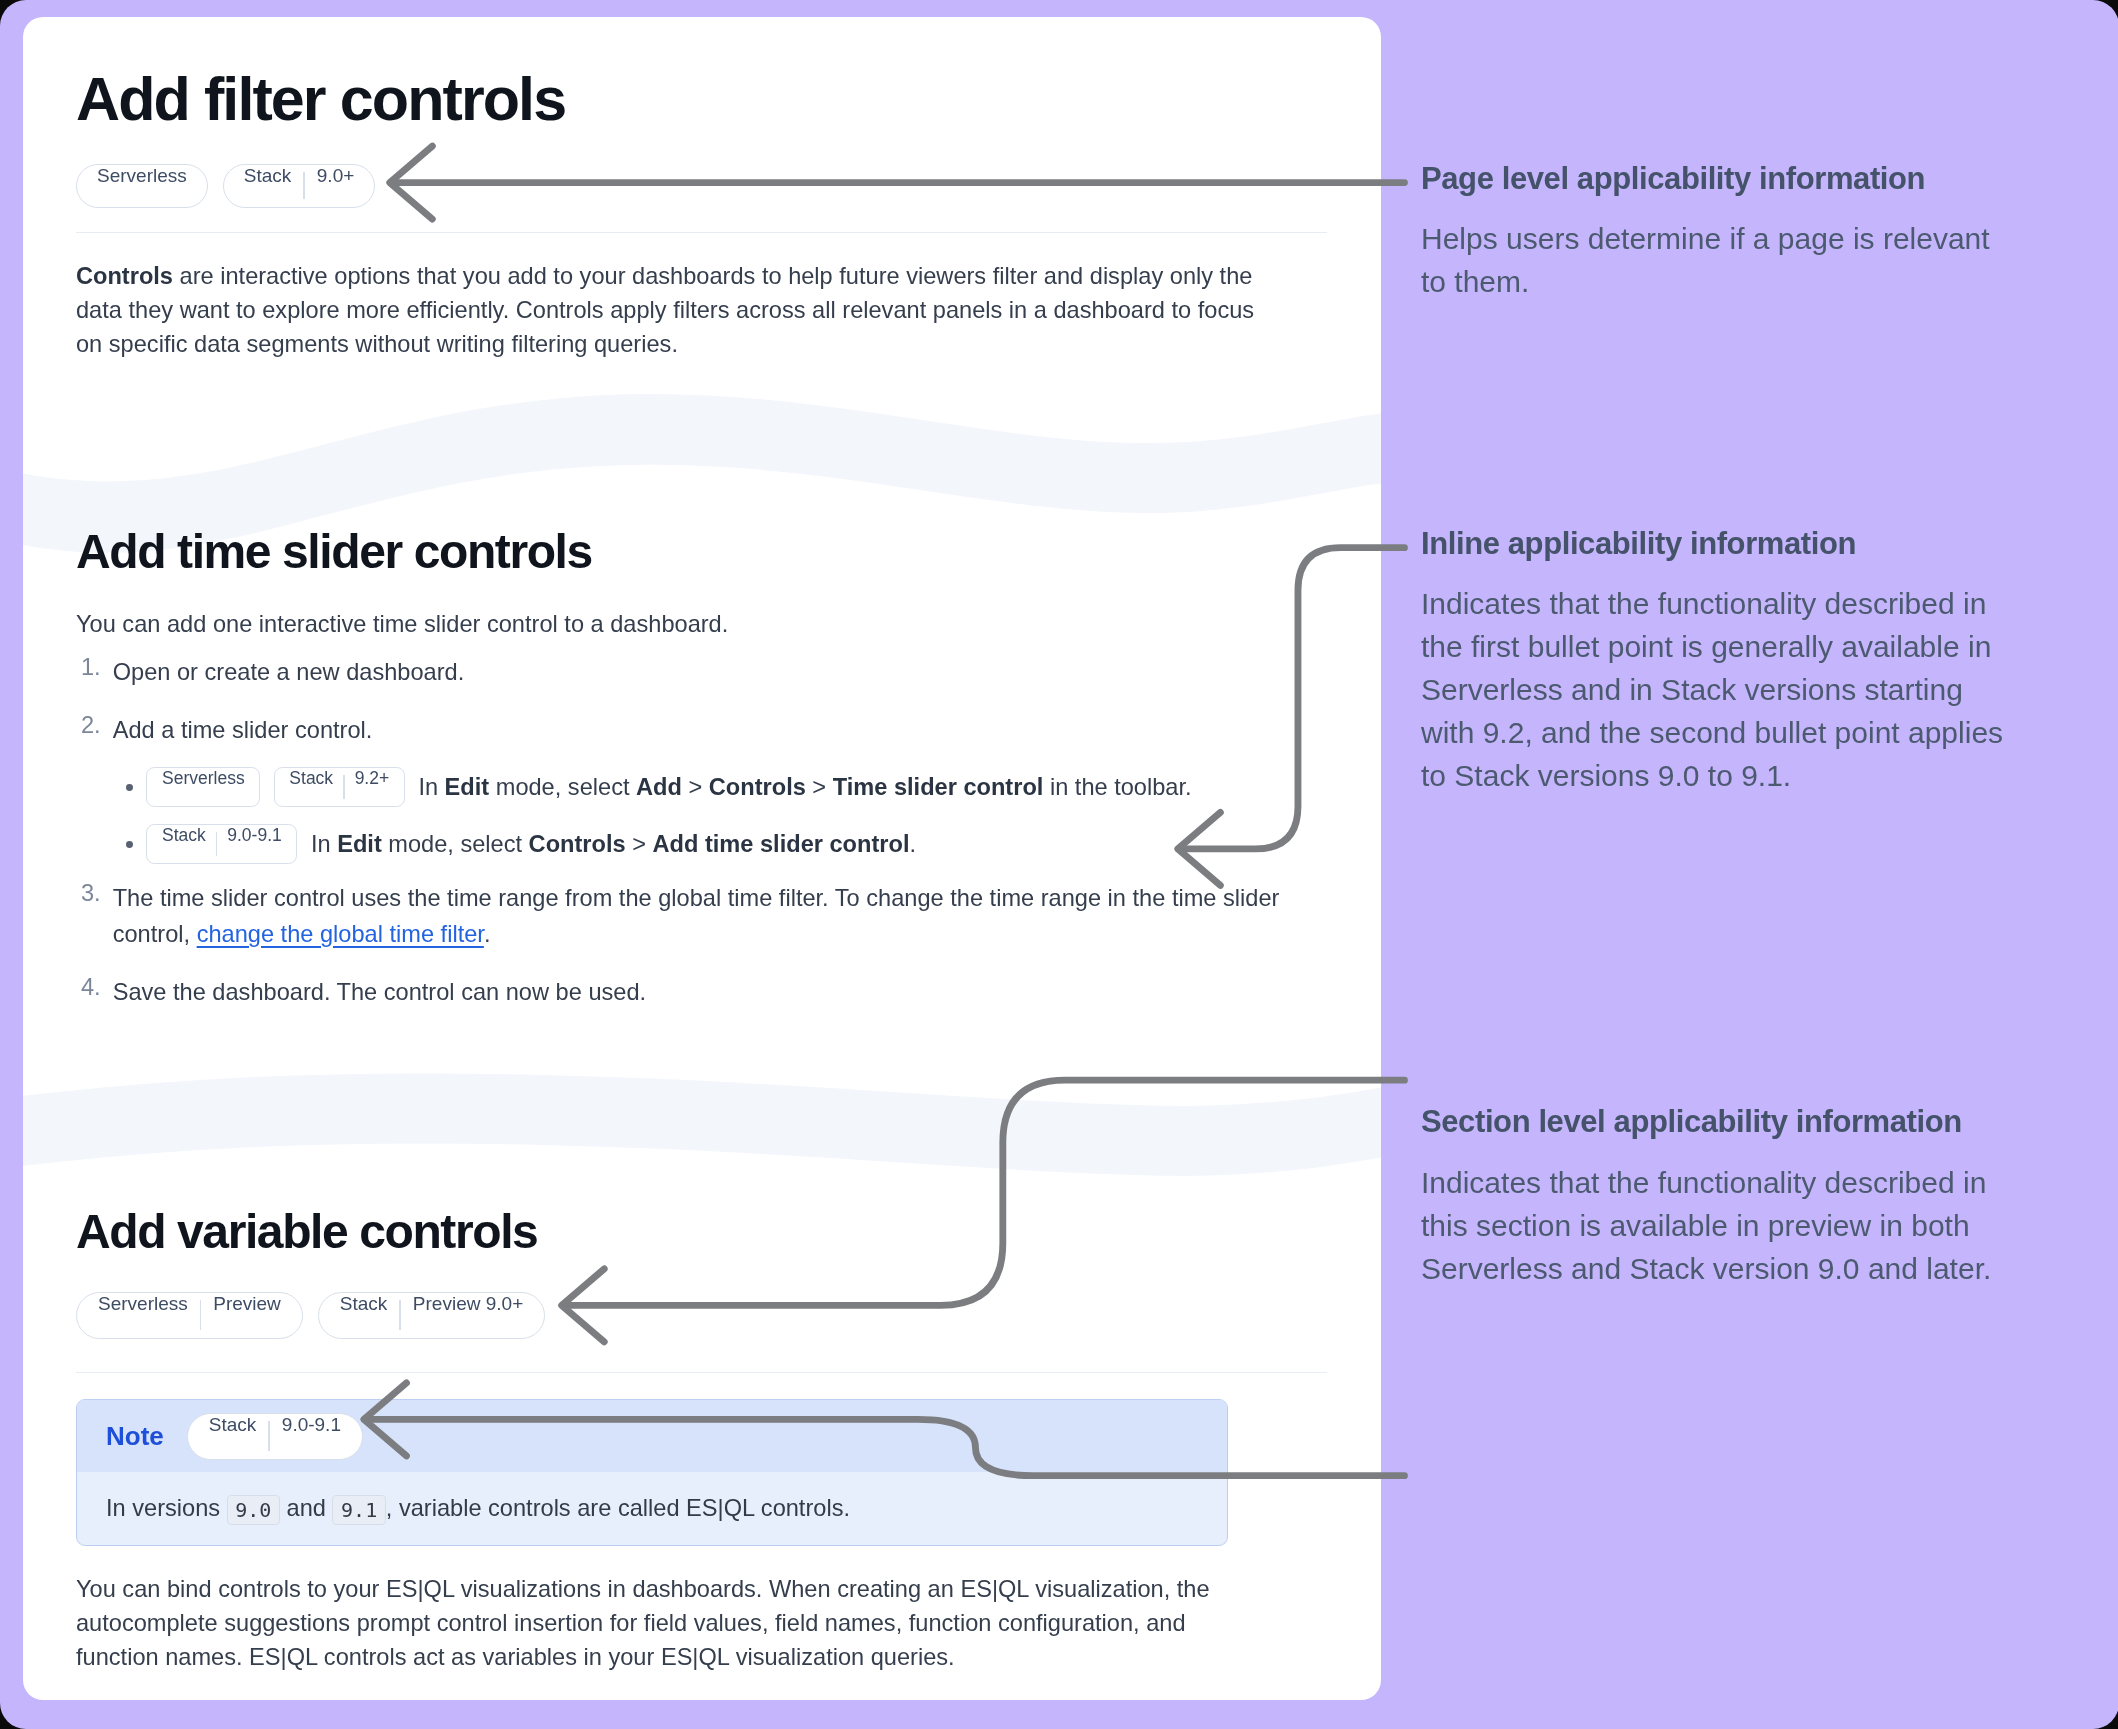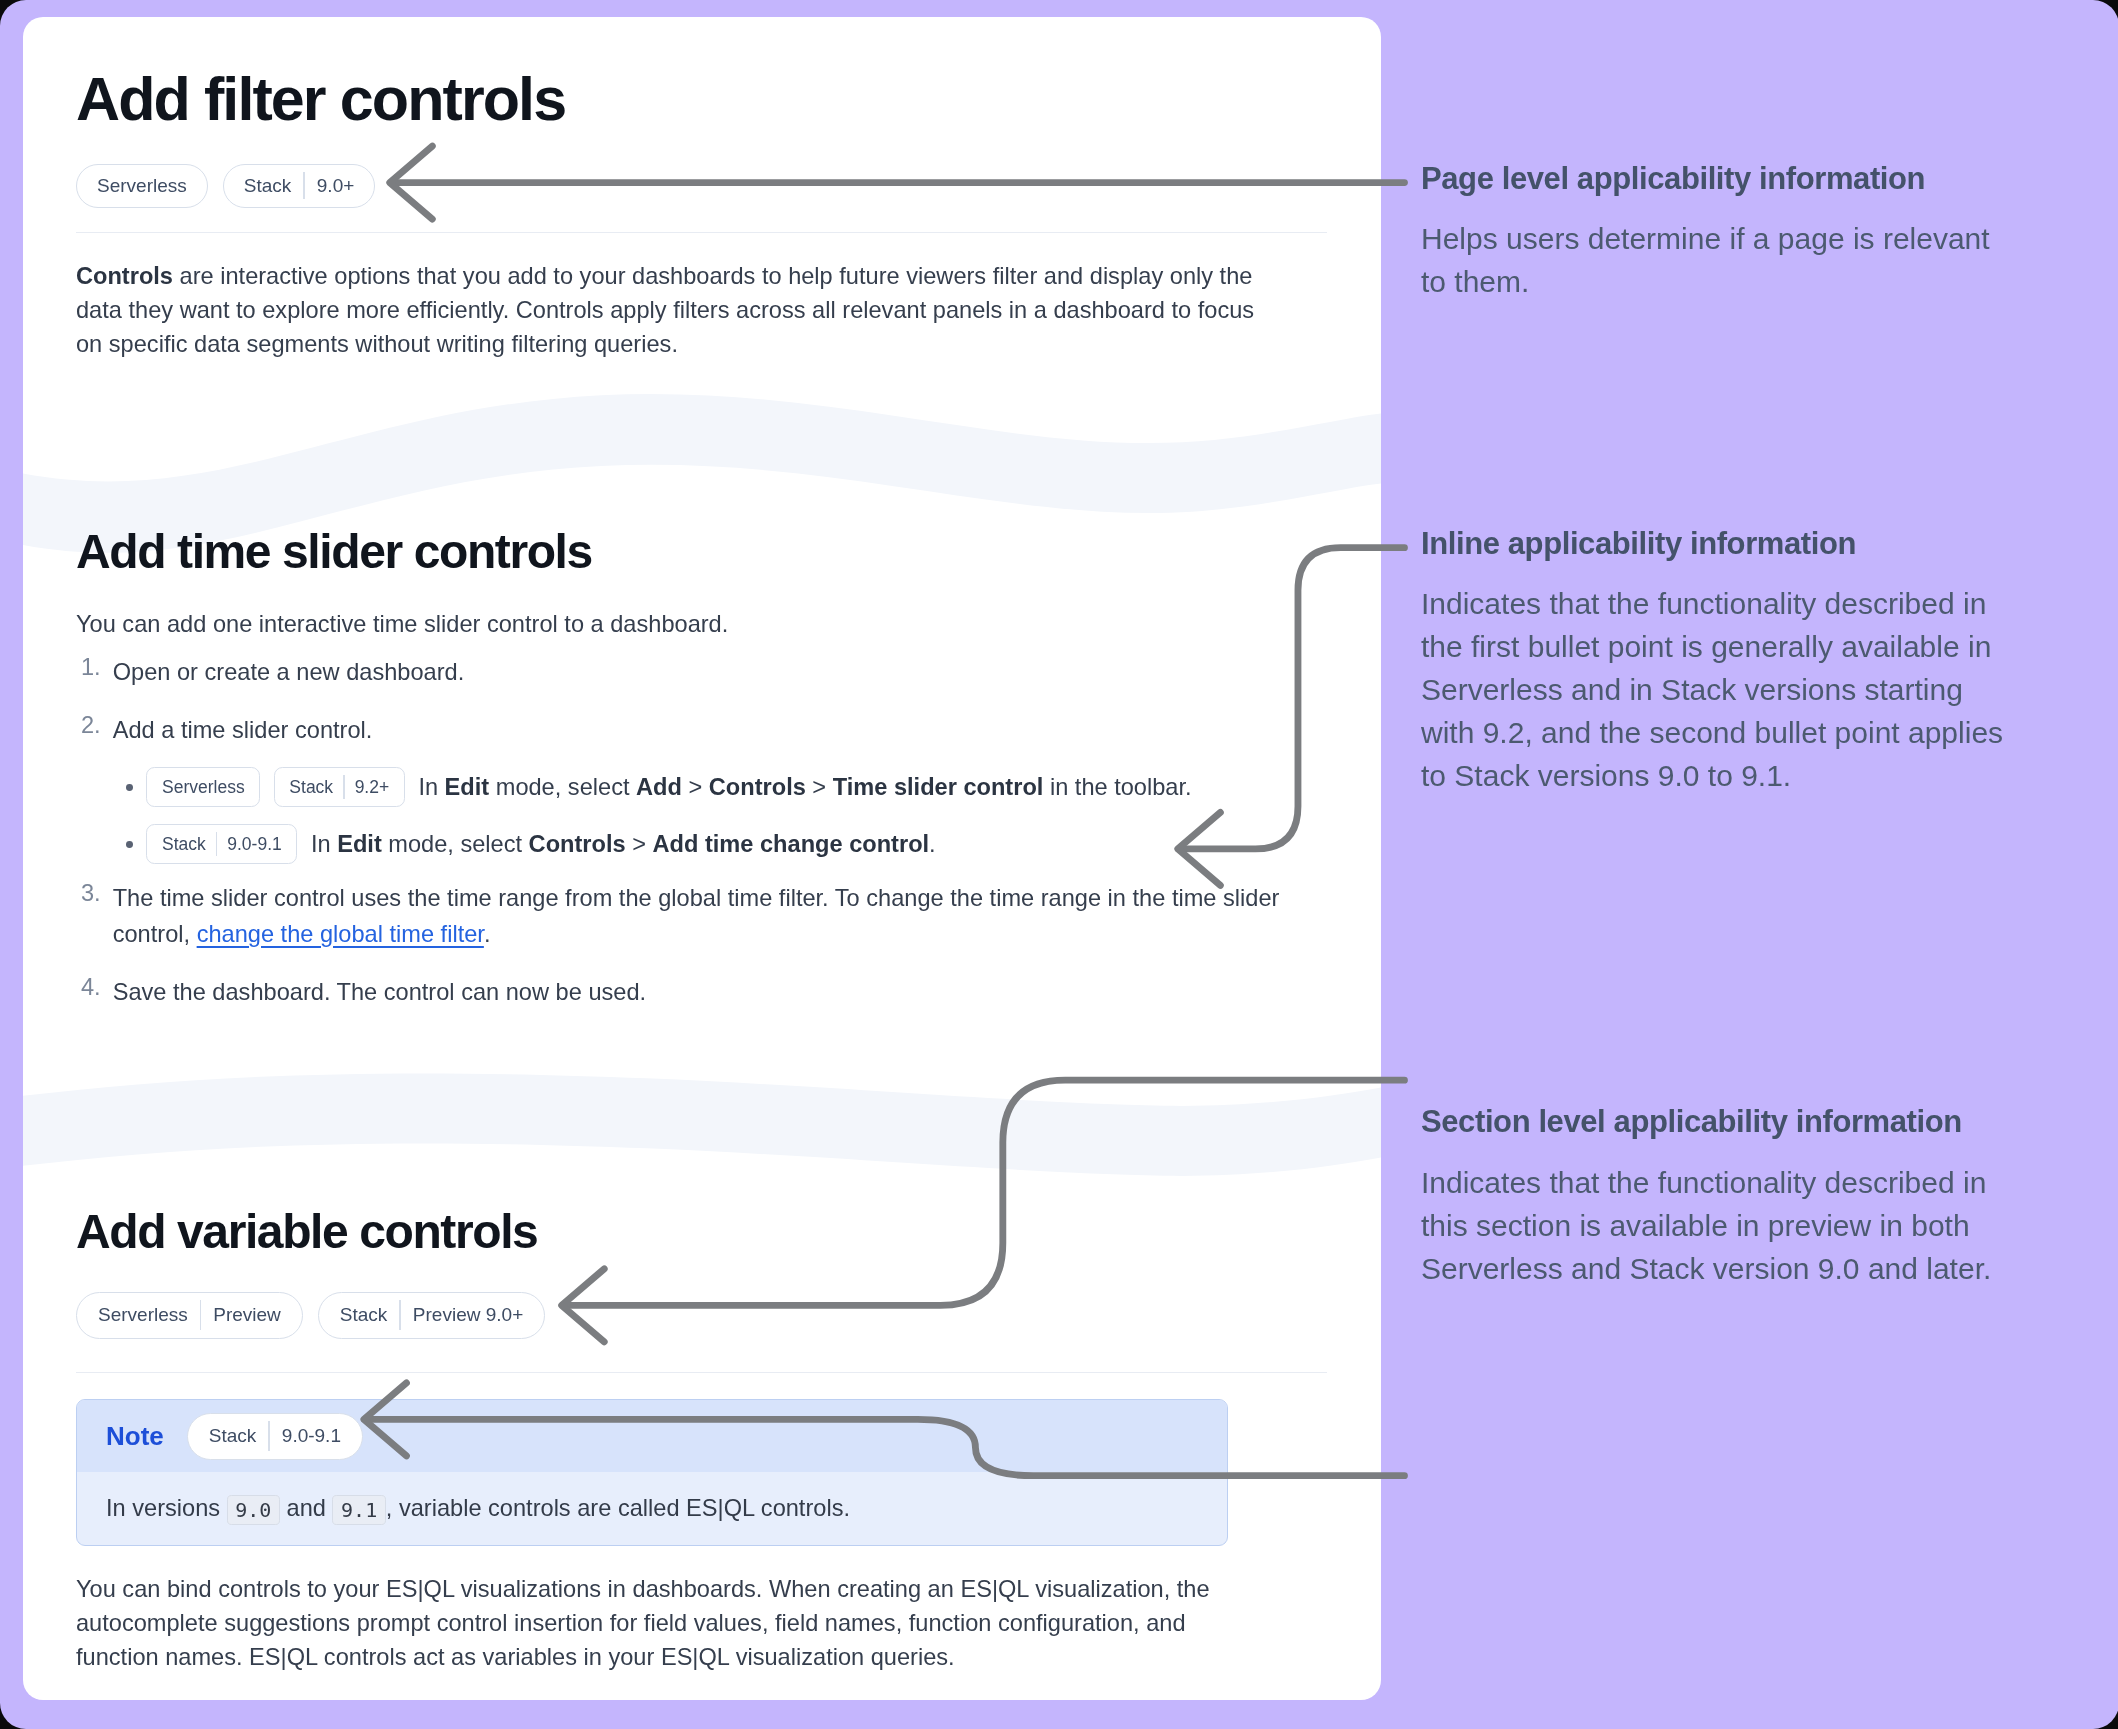--- a/index.html
+++ b/index.html
@@ -6,21 +6,21 @@
   *{box-sizing:border-box;}
   body{font-family:"Liberation Sans", sans-serif;}
   #stage{position:relative;width:2119px;height:1729px;overflow:hidden;}
   #screen{position:absolute;inset:0;background:#c4b5fd;border-radius:26px;overflow:hidden;}
   #card{position:absolute;left:23px;top:16.7px;width:1358px;height:1683px;background:#ffffff;border-radius:20px;overflow:hidden;}
   #card svg.waves{position:absolute;inset:0;pointer-events:none;}
   .abs{position:absolute;}
   h1.doch1{margin:0;font-size:61px;font-weight:800;letter-spacing:-1.9px;color:#10151d;}
   h2.doch2{margin:0;font-size:48px;font-weight:800;letter-spacing:-1.4px;color:#10151d;}
   .badges{display:flex;align-items:center;gap:15px;}
-  .badge{display:inline-flex;align-items:center;background:#fff;border:1.5px solid #d8dfea;color:#3e4c63;font-weight:500;white-space:nowrap;}
+  .badge{display:inline-flex;background:#fff;border:1.5px solid #d8dfea;color:#3e4c63;font-weight:500;white-space:nowrap;}
   .badge.pill{height:44px;border-radius:22px;padding:0 20px;font-size:19px;}
   .badge.pill-lg{height:47px;border-radius:23.6px;padding:0 21px;font-size:19px;}
   .badge.sm{height:40px;border-radius:8.4px;padding:0 14.5px;font-size:17.5px;}
   .badge .bsep{width:1.5px;align-self:stretch;margin:7.6px 12px;background:#d8dfea;}
   .badge.sm .bsep{margin:6.8px 10px;}
   .divider{height:1.5px;background:#e8ecf3;}
   .para{font-size:23.6px;line-height:34px;color:#353e4d;white-space:pre-line;}
   .para b{font-weight:700;color:#2b3442;}
   .stepnum{font-size:23.6px;color:#7b8698;}
   .steptext{font-size:23.6px;line-height:36px;color:#353e4d;white-space:pre-line;}
@@ -96,21 +96,21 @@
           </span>
         <span class="bullettext"><span>In </span><b>Edit</b><span> mode, select </span><b>Add</b><span> &gt; </span><b>Controls</b><span> &gt; </span><b>Time slider control</b><span> in the toolbar.</span></span>
       </div>
       <div class="abs bulletrow" style="left:103px;top:806px;height:43px;">
         <span class="dot"></span>
         <span class="badge sm">
             <span class="bpart">Stack</span>
             <span class="bsep"></span>
             <span class="bpart">9.0-9.1</span>
           </span>
-        <span class="bullettext"><span>In </span><b>Edit</b><span> mode, select </span><b>Controls</b><span> &gt; </span><b>Add time change control</b><span>.</span></span>
+        <span class="bullettext"><span>In </span><b>Edit</b><span> mode, select </span><b>Controls</b><span> &gt; </span><b>Add time slider control</b><span>.</span></span>
       </div>
 
       <div class="abs" style="left:58px;top:863px;display:flex;gap:12px;">
         <span class="stepnum">3.</span>
         <span class="steptext" style="width:1217px;"><span>The time slider control uses the time range from the global time filter. To change the time range in the time slider
 control, </span><a class="link" href="#">change the global time filter</a><span>.</span></span>
       </div>
       <div class="abs" style="left:58px;top:957px;display:flex;gap:12px;">
         <span class="stepnum">4.</span>
         <span class="steptext"><span>Save the dashboard. The control can now be used.</span></span>

